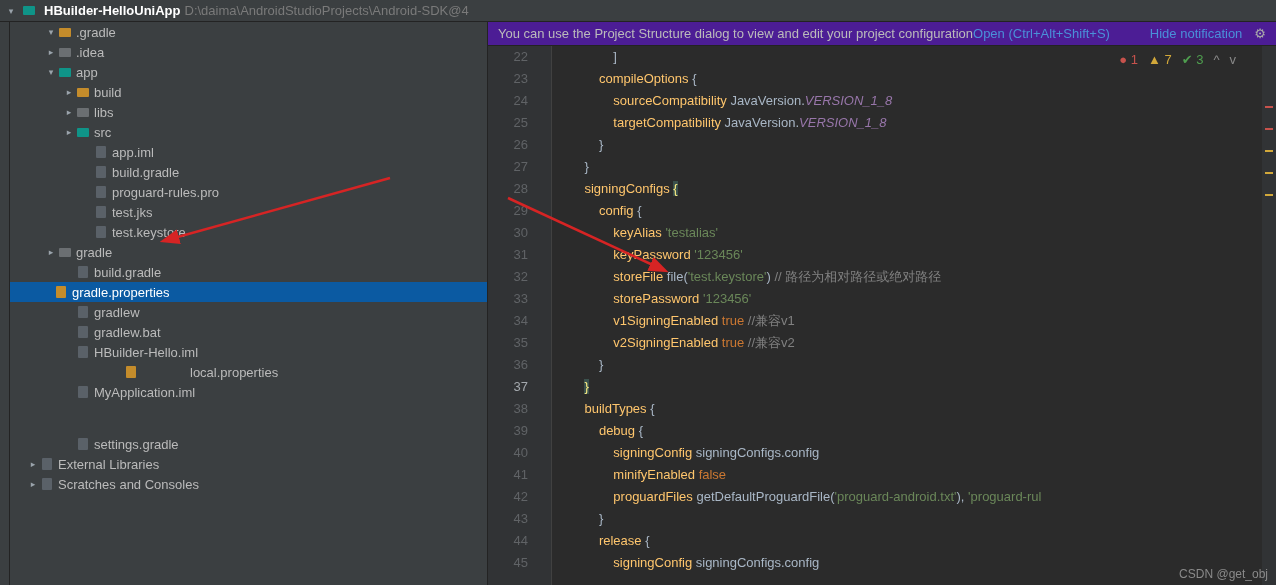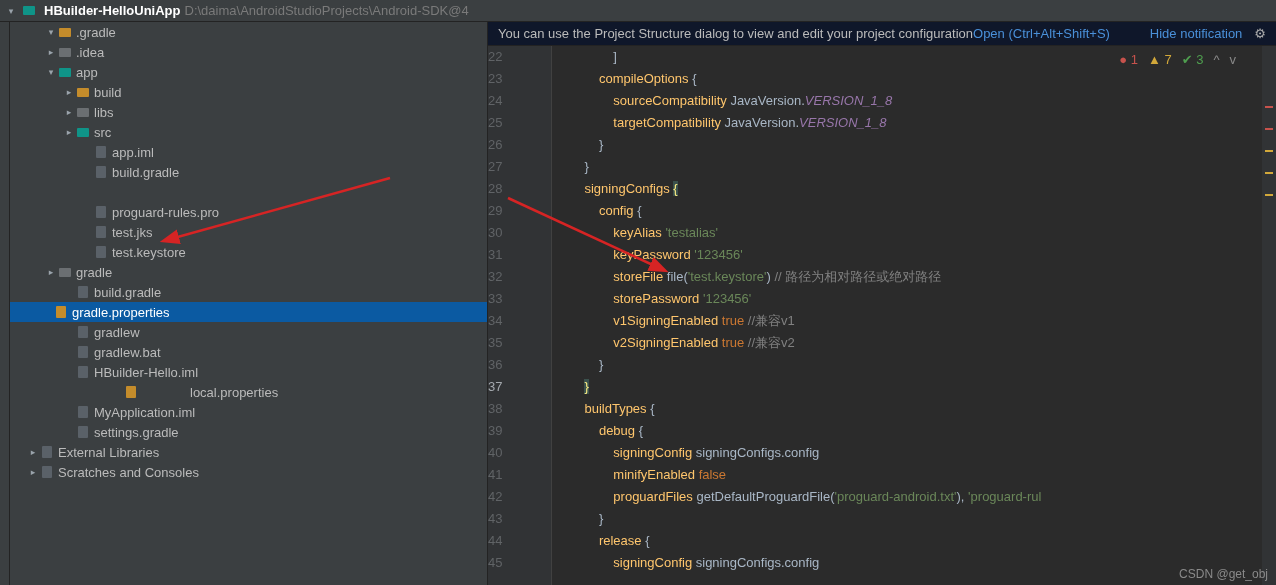--- a/index.html
+++ b/index.html
@@ -14,27 +14,27 @@
   .tree-row { display:flex; align-items:center; height:20px; color:#bbbbbb; white-space:nowrap; cursor:default;}
   .tree-row.sel { background:#0b5aa2; color:#fff;}
   .chv { width:10px; display:inline-block; text-align:center; font-size:9px; color:#9aa3ab; margin-right:2px;}
   .ico { width:14px; height:14px; display:inline-flex; align-items:center; justify-content:center; margin-right:4px;}
   .folder { background:#c48c2b; width:12px; height:9px; border-radius:1px;}
   .folder.dark { background:#6b6f72;}
   .folder.teal { background:#0f9488;}
   .file { width:10px; height:12px; background:#5a6168; border-radius:1px;}
   .file.orange { background:#c48c2b;}
   .editor { flex:1; display:flex; flex-direction:column; background:#2b2b2b; position:relative;}
-  .notif { height:24px; background:#0f172a; color:#bbbbbb; font-size:12px; display:flex; align-items:center; padding:0 10px; border-bottom:1px solid #232323;}
+  .notif { height:24px; background:#4c1d95; color:#bbbbbb; font-size:12px; display:flex; align-items:center; padding:0 10px; border-bottom:1px solid #232323;}
   .notif .link { color:#4a90d9; margin-left:0; cursor:pointer;}
   .notif .sp { flex:1;}
   .status-icons { position:absolute; right:40px; top:30px; display:flex; gap:10px; align-items:center; font-size:11px;}
   .status-icons .err{color:#c7524c;} .status-icons .warn{color:#d2a83a;} .status-icons .ok{color:#4f9e4f;}
   .code-area { flex:1; display:flex; overflow:auto; font-family: "JetBrains Mono","Consolas",monospace; font-size:13px; line-height:22px;}
-  .gutter { width:50px; color:#606366; padding:0 10px 0 0; background:#313335; user-select:none;}
+  .gutter { width:50px; text-align:right; color:#606366; padding:0 10px 0 0; background:#313335; user-select:none;}
   .gutter .ln { height:22px;}
   .gutter .cur { color:#a4a9ae;}
   .fold { width:14px; background:#313335; border-right:1px solid #414141;}
   .code { flex:1; padding-left:18px; color:#a9b7c6; white-space:pre;}
   .code .row { height:22px;}
   .kw { color:#cc7832;}
   .str { color:#6a8759;}
   .id { color:#ffc66d;}
   .const { color:#9876aa; font-style:italic;}
   .com { color:#808080;}
@@ -110,21 +110,21 @@
           </span>
           <span>app.iml</span>
         </div>
         <div class="tree-row" style="padding-left: 72px;">
           <span class="chv"></span>
           <span class="ico">
             <span class="file"></span>
           </span>
           <span>build.gradle</span>
         </div>
-        <div class="tree-row" style="padding-left: 72px; margin-top: 20px;">
+        <div class="tree-row" style="padding-left: 72px;">
           <span class="chv"></span>
           <span class="ico">
             <span class="file"></span>
           </span>
           <span>proguard-rules.pro</span>
         </div>
         <div class="tree-row" style="padding-left: 72px;">
           <span class="chv"></span>
           <span class="ico">
             <span class="file"></span>
@@ -187,21 +187,21 @@
           </span>
           <span>local.properties</span>
         </div>
         <div class="tree-row" style="padding-left: 54px;">
           <span class="chv"></span>
           <span class="ico">
             <span class="file"></span>
           </span>
           <span>MyApplication.iml</span>
         </div>
-        <div class="tree-row" style="padding-left: 54px;">
+        <div class="tree-row" style="padding-left: 54px; margin-top: 32px;">
           <span class="chv"></span>
           <span class="ico">
             <span class="file"></span>
           </span>
           <span>settings.gradle</span>
         </div>
         <div class="tree-row" style="padding-left: 18px;">
           <span class="chv">▸</span>
           <span class="ico">
             <span class="file"></span>

